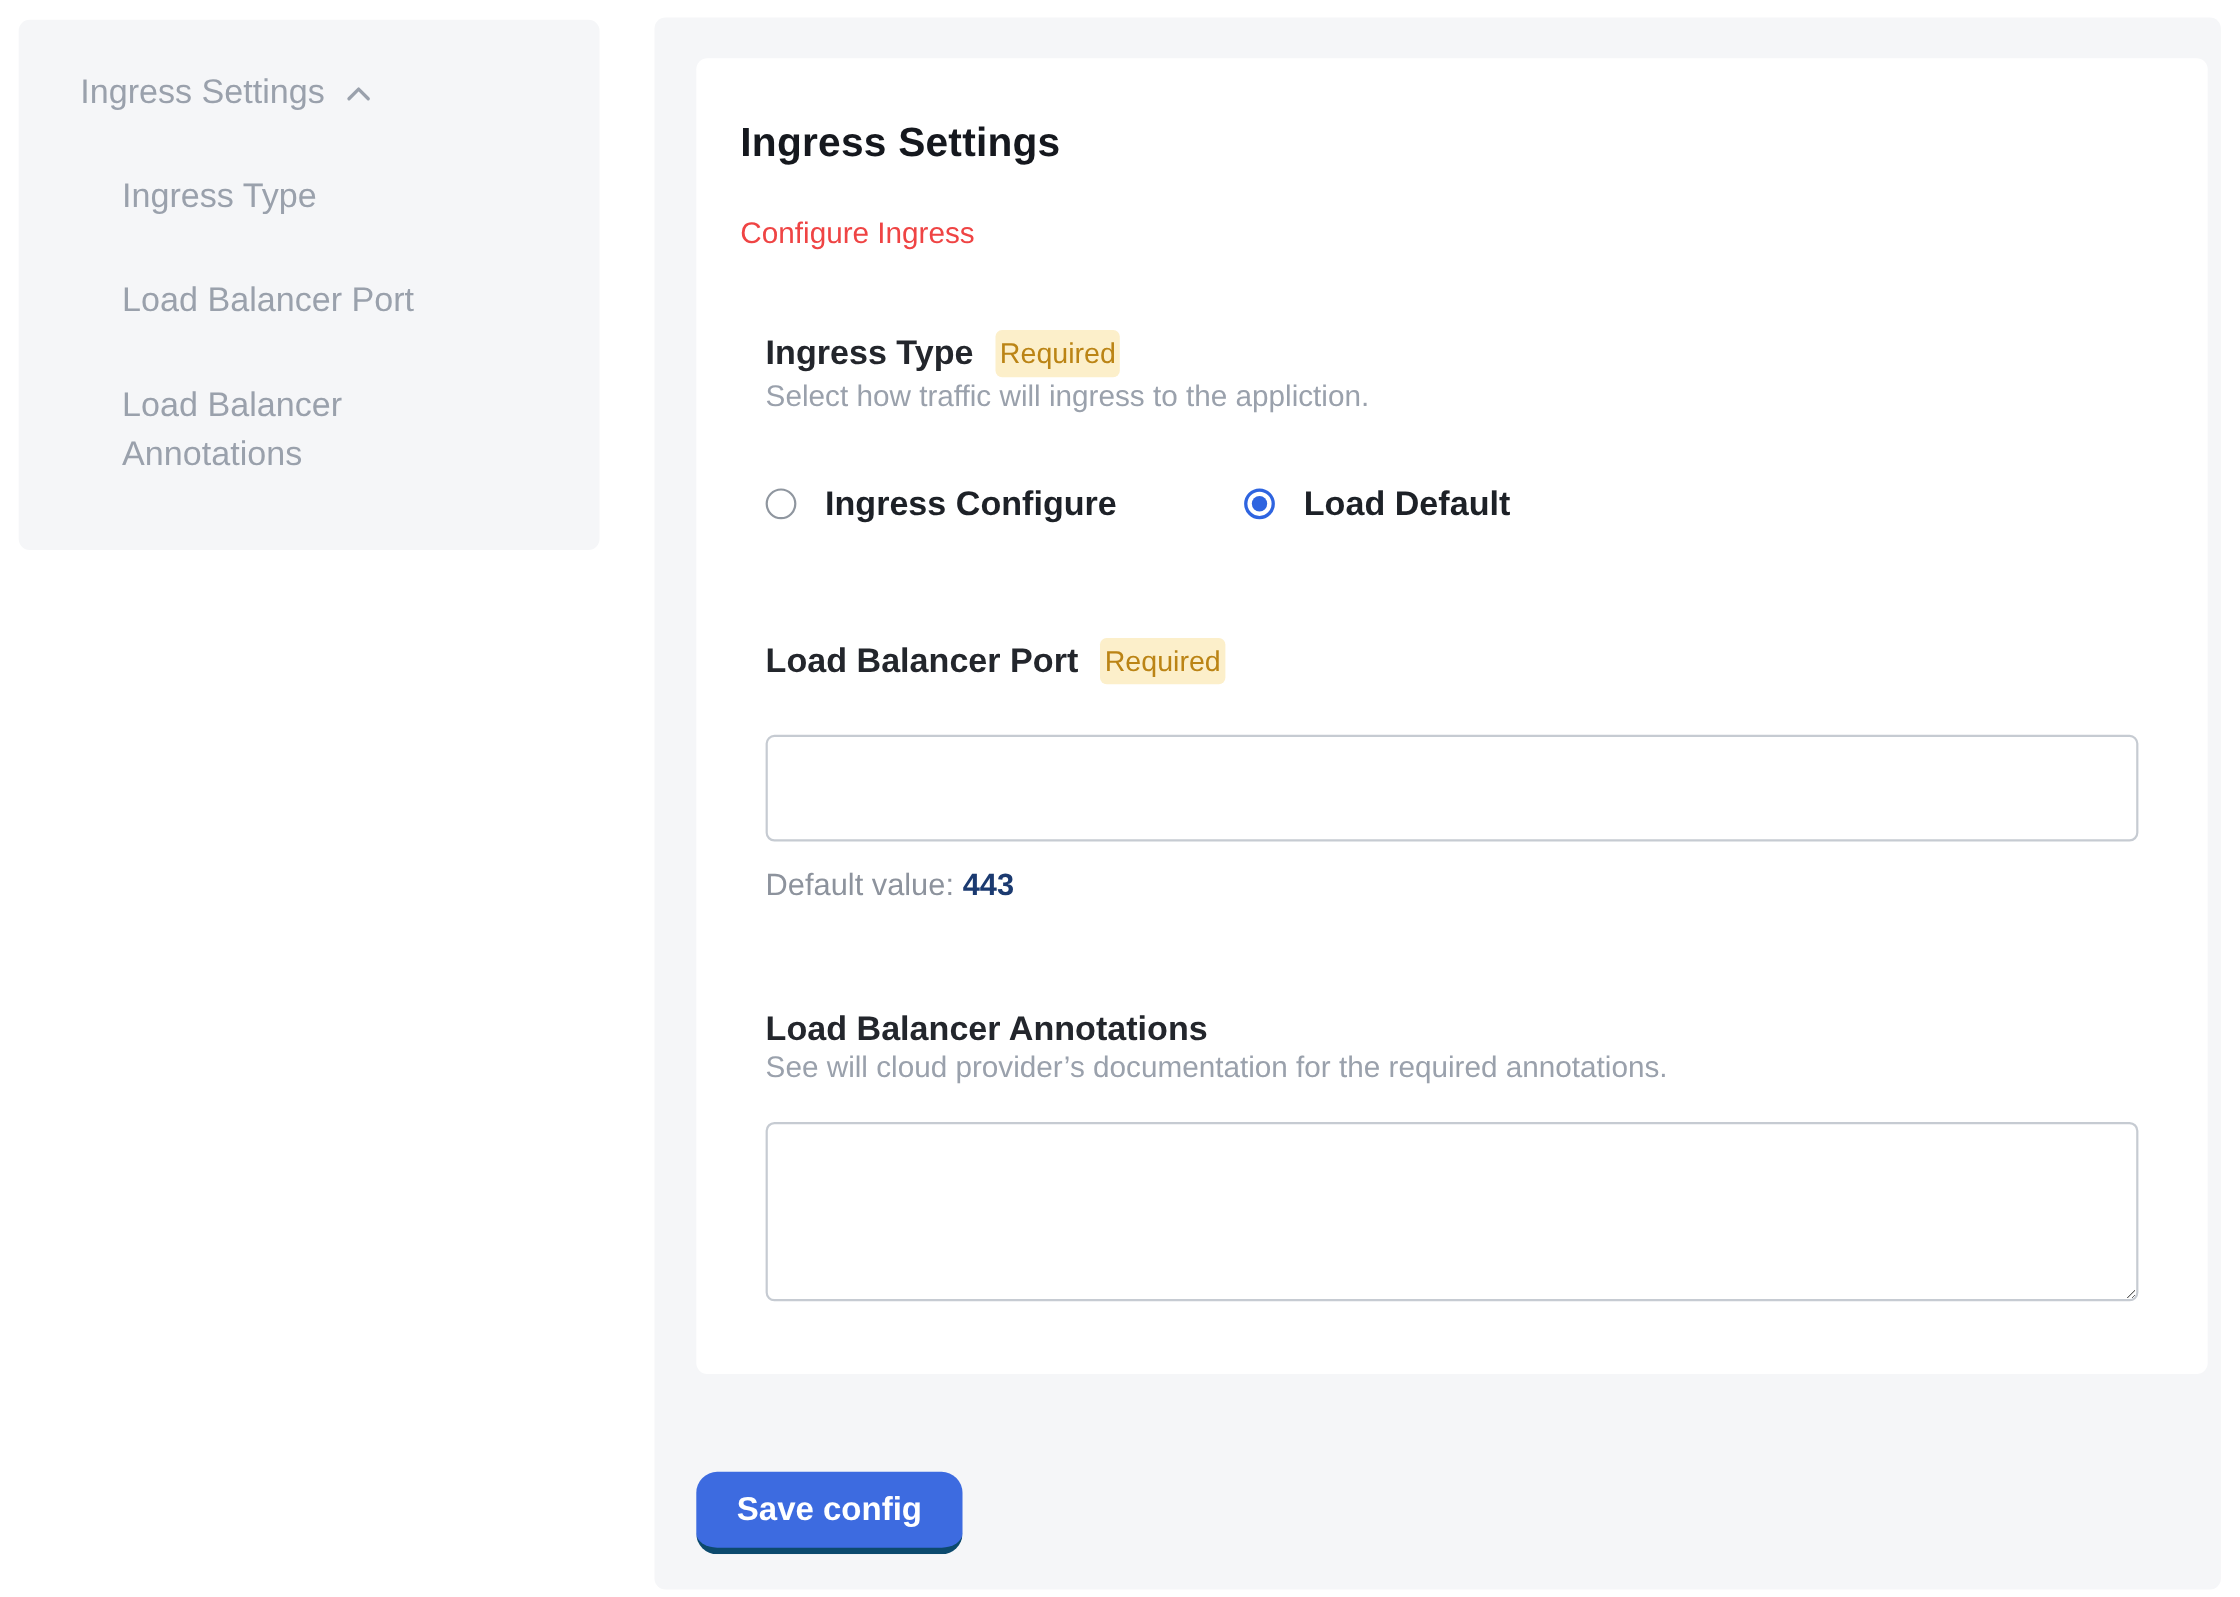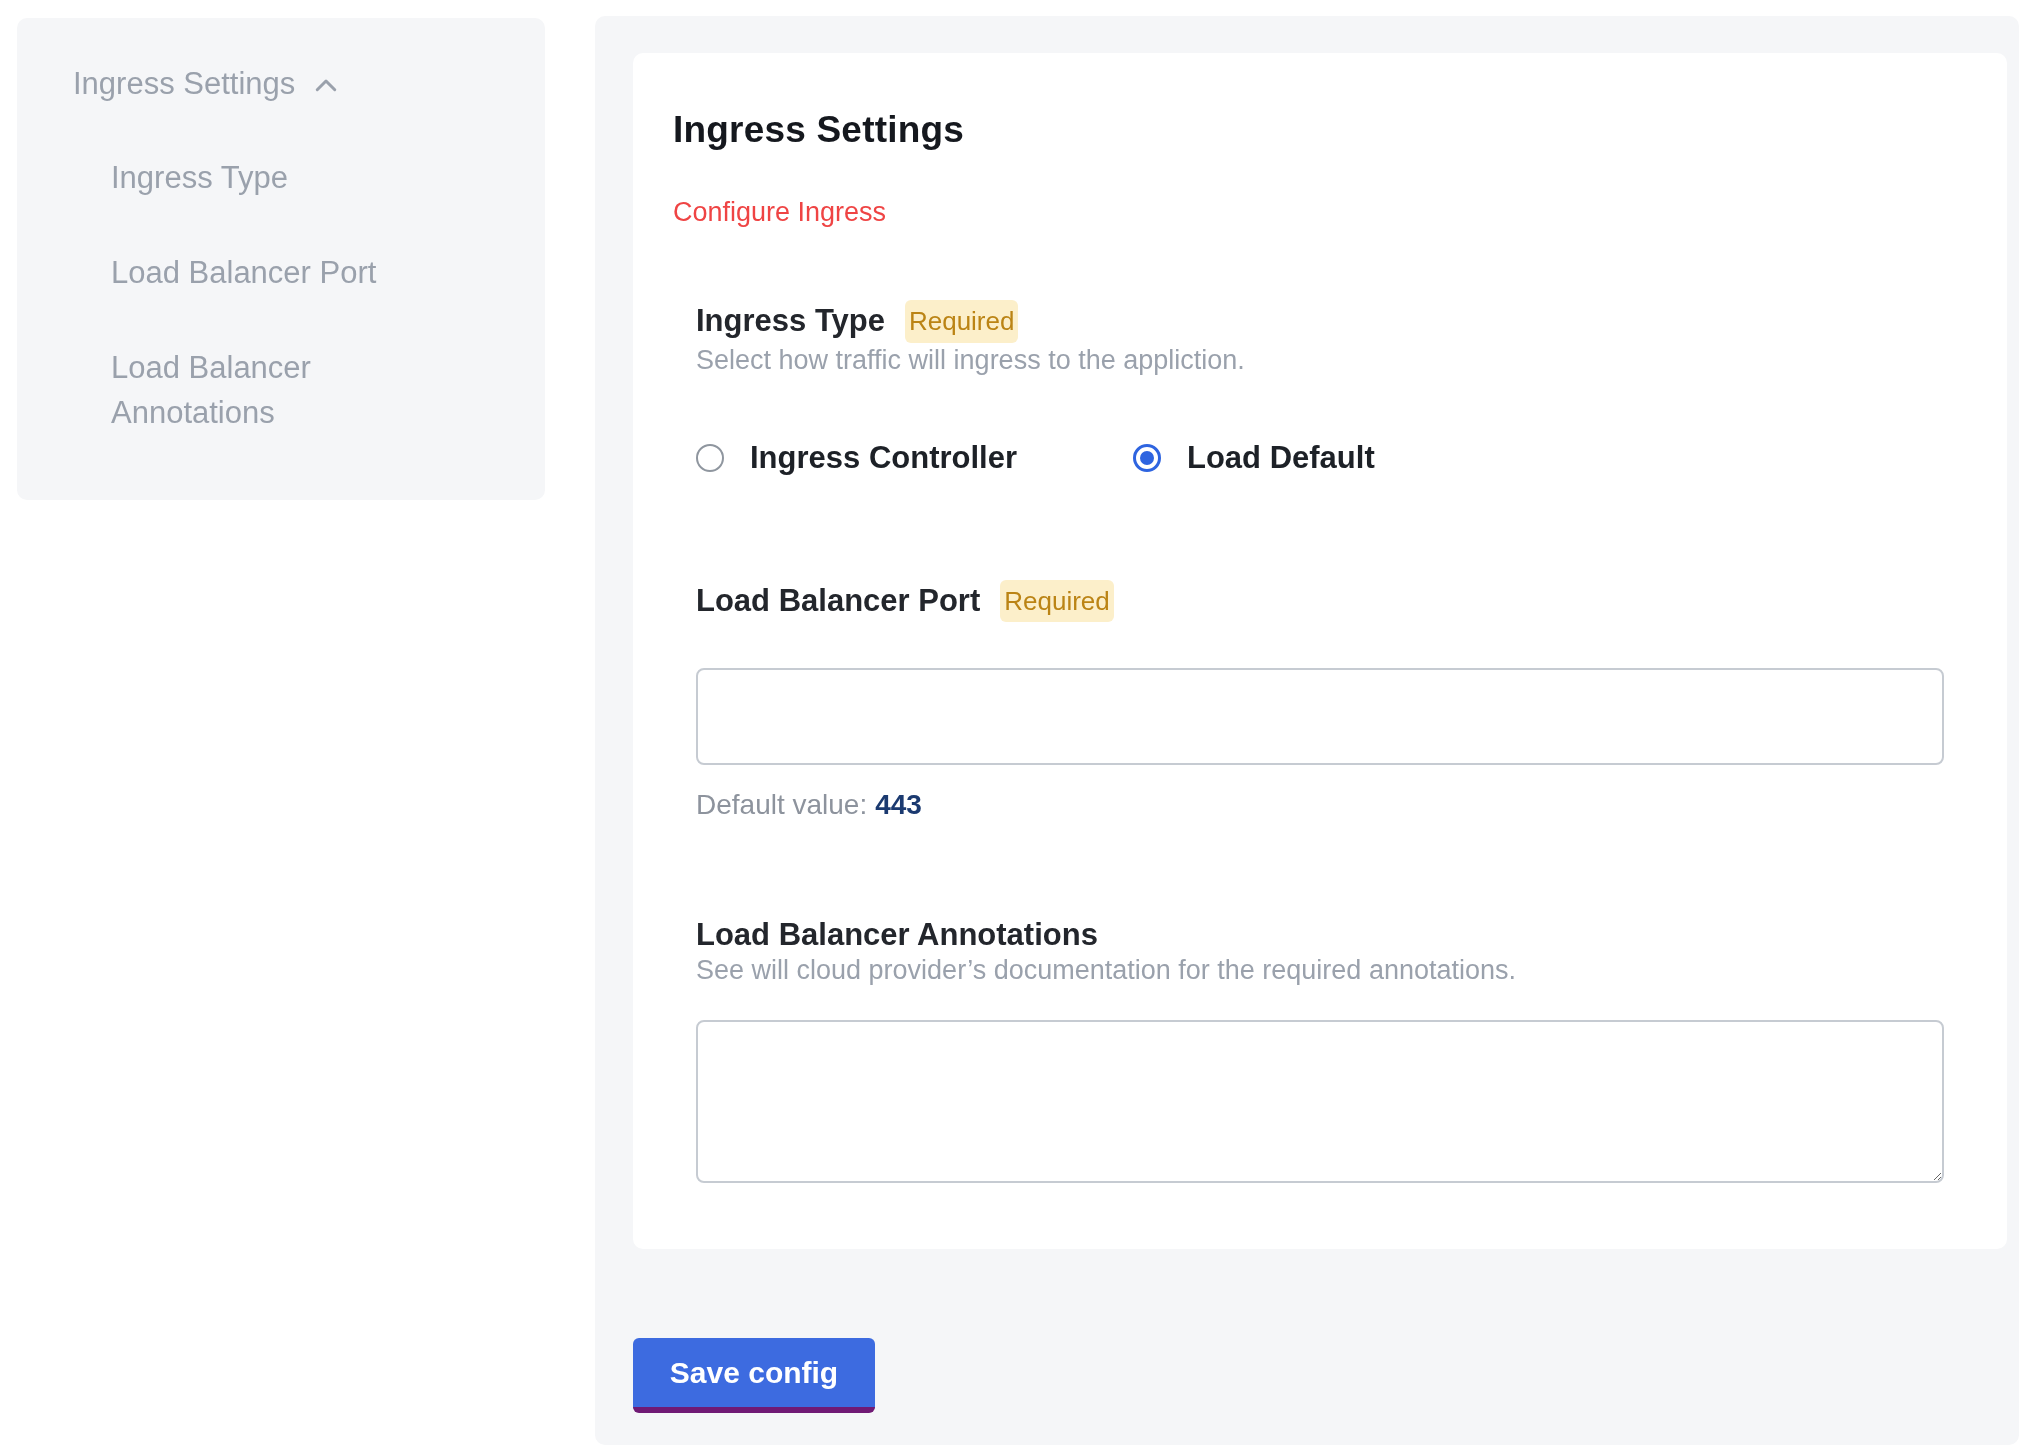--- a/index.html
+++ b/index.html
@@ -195,22 +195,22 @@
 
   
   .save-button {
     position: absolute;
     left: 38px;
     top: 1322px;
     width: 242px;
     height: 75px;
     background: #3d6be0;
     border: none;
-    border-bottom: 6px solid #701a75;
-    border-radius: 6px;
+    border-bottom: 6px solid #0c4a6e;
+    border-radius: 19px;
     color: #ffffff;
     font-weight: 700;
     font-size: 30px;
     font-family: "Liberation Sans", sans-serif;
     cursor: pointer;
   }
 </style>
 </head>
 <body>
 
@@ -239,21 +239,21 @@
     <div class="field field-ingress-type">
       <div class="field-label-row">
         <span class="field-label">Ingress Type</span>
         <span class="badge-required">Required</span>
       </div>
       <div class="field-help">Select how traffic will ingress to the appliction.</div>
 
       <div class="radio-row">
         <label class="radio-option">
           <span class="radio-circle"></span>
-          <span class="radio-label">Ingress Controller</span>
+          <span class="radio-label">Ingress Configure</span>
         </label>
         <label class="radio-option">
           <span class="radio-circle checked"></span>
           <span class="radio-label">Load Default</span>
         </label>
       </div>
     </div>
 
     <div class="field field-lb-port">
       <div class="field-label-row">

